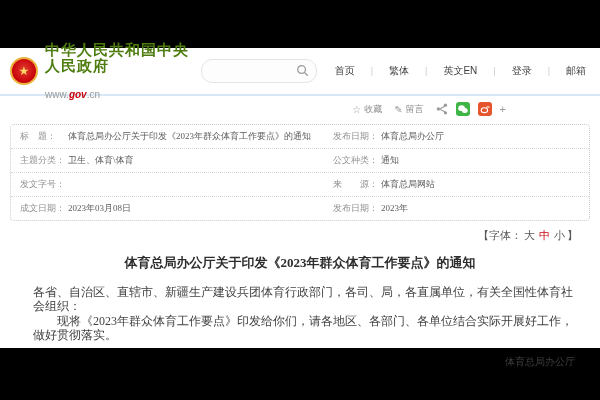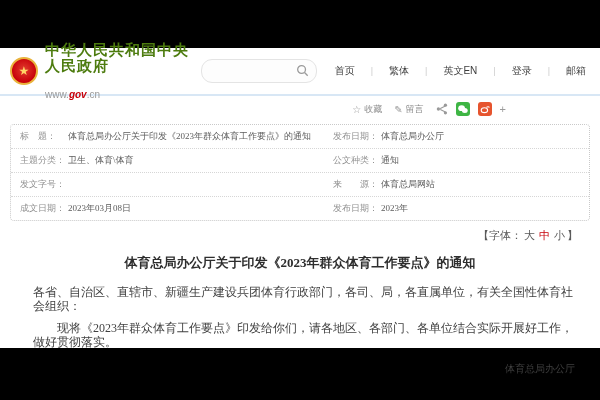--- a/index.html
+++ b/index.html
@@ -53,21 +53,21 @@
   
   .font-control{text-align:right;padding:7px 22px 0 0;font-size:11px;color:#5a5a5a;}
   .font-control .fs-btn{cursor:pointer;margin:0 2px;}
   .font-control .active{color:#c7000a;}
 
   
   .doc-title{text-align:center;font-family:"Liberation Serif",serif;font-weight:bold;
              font-size:13px;color:#2e2e2e;margin:11px 20px 0;}
   .para{font-family:"Liberation Serif",serif;font-size:12px;color:#3f3f3f;
         margin:13px 26px 0 33px;line-height:14px;}
-  .para.indent{text-indent:2em;margin-top:8px;}
+  .para.indent{text-indent:2em;margin-top:1px;}
   .signature{font-family:"Liberation Serif",serif;font-size:10px;color:#3f3f3f;
              text-align:right;margin:11px 25px 0 0;line-height:17px;}
 </style>
 </head>
 <body>
 
 <div class="stage">
   <div class="page">
 
     <div class="site-header">

